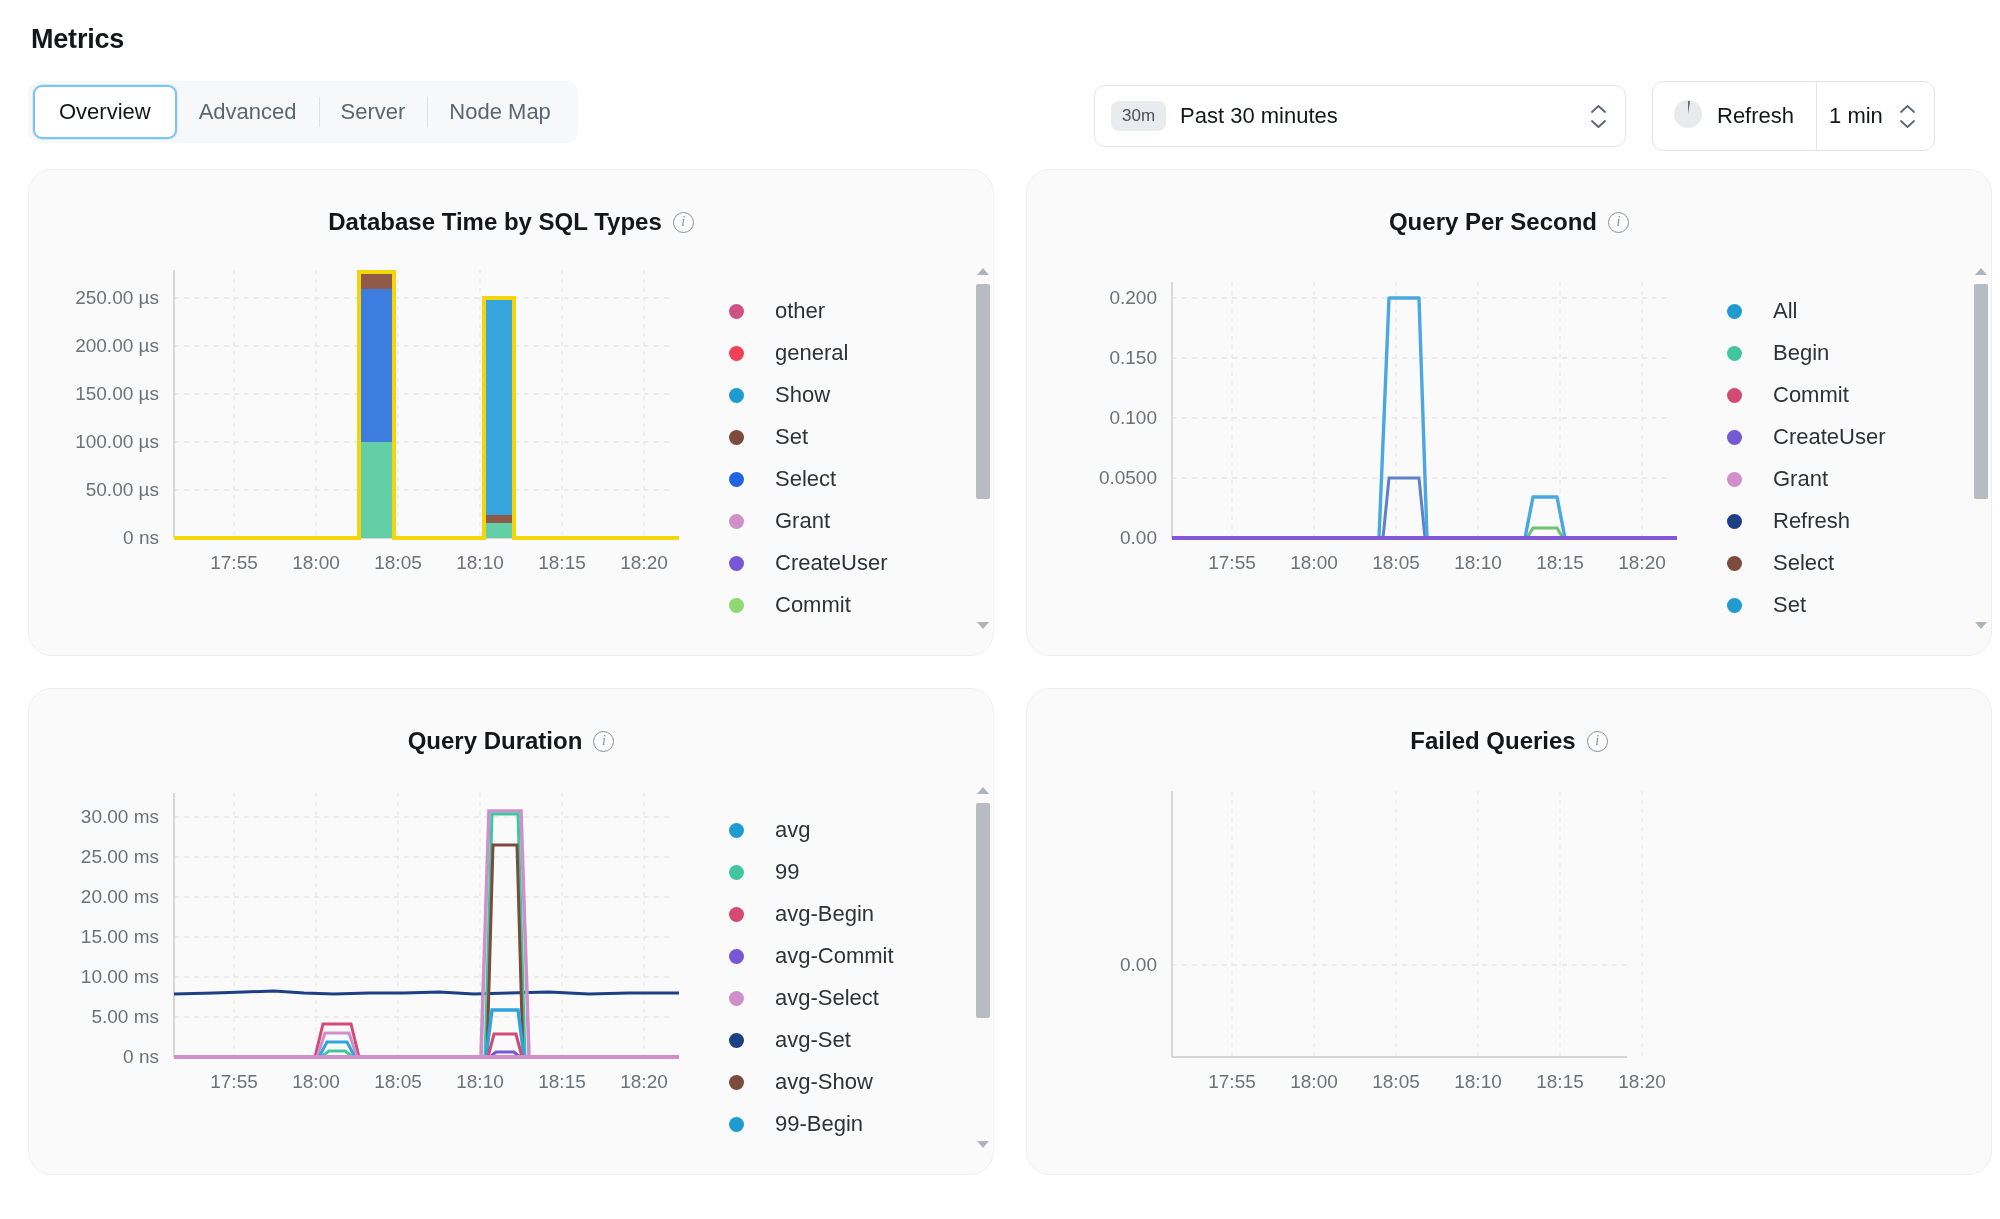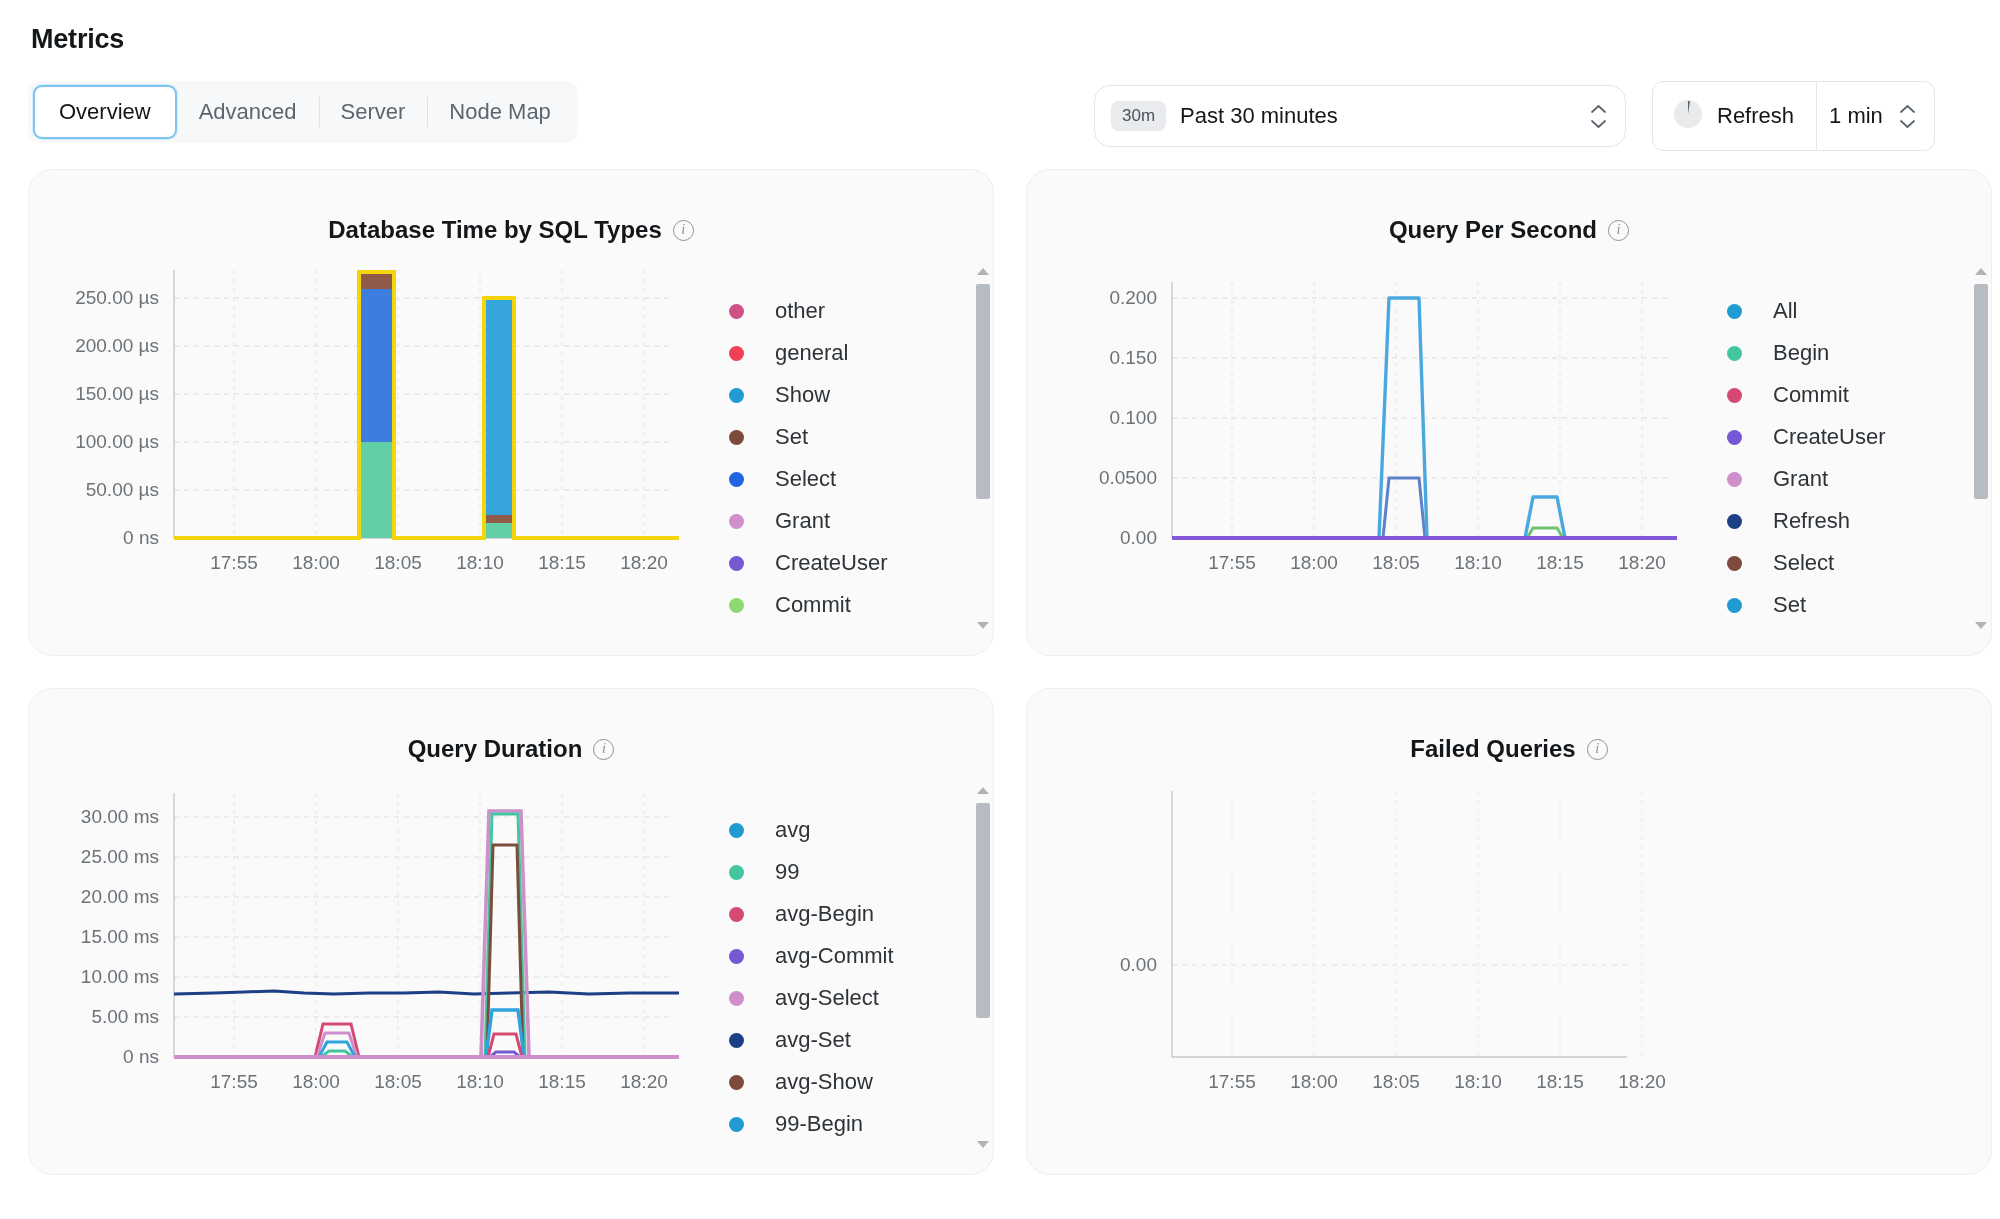--- a/index.html
+++ b/index.html
@@ -77,21 +77,21 @@
     display: flex;
     align-items: center;
     gap: 26px;
   }
   .range-picker {
     display: flex;
     align-items: center;
     width: 532px;
     height: 62px;
     border: 1px solid #e2e5e9;
-    border-radius: 16px;
+    border-radius: 11px;
     background: #fff;
     padding: 0 18px 0 16px;
     cursor: pointer;
   }
   .range-badge {
     background: #e9ebee;
     color: #4a525a;
     font-size: 17px;
     border-radius: 8px;
     padding: 5px 11px;
@@ -134,21 +134,21 @@
     display: grid;
     grid-template-columns: 966px 966px;
     gap: 32px 32px;
   }
   .card {
     background: #fafafa;
     border: 1px solid #efefef;
     border-radius: 24px;
     height: 487px;
     position: relative;
-    padding: 8px;
+    padding: 0;
   }
   .card-title {
     text-align: center;
     font-size: 24px;
     font-weight: bold;
     color: #14171a;
     padding-top: 38px;
     display: flex;
     align-items: center;
     justify-content: center;

